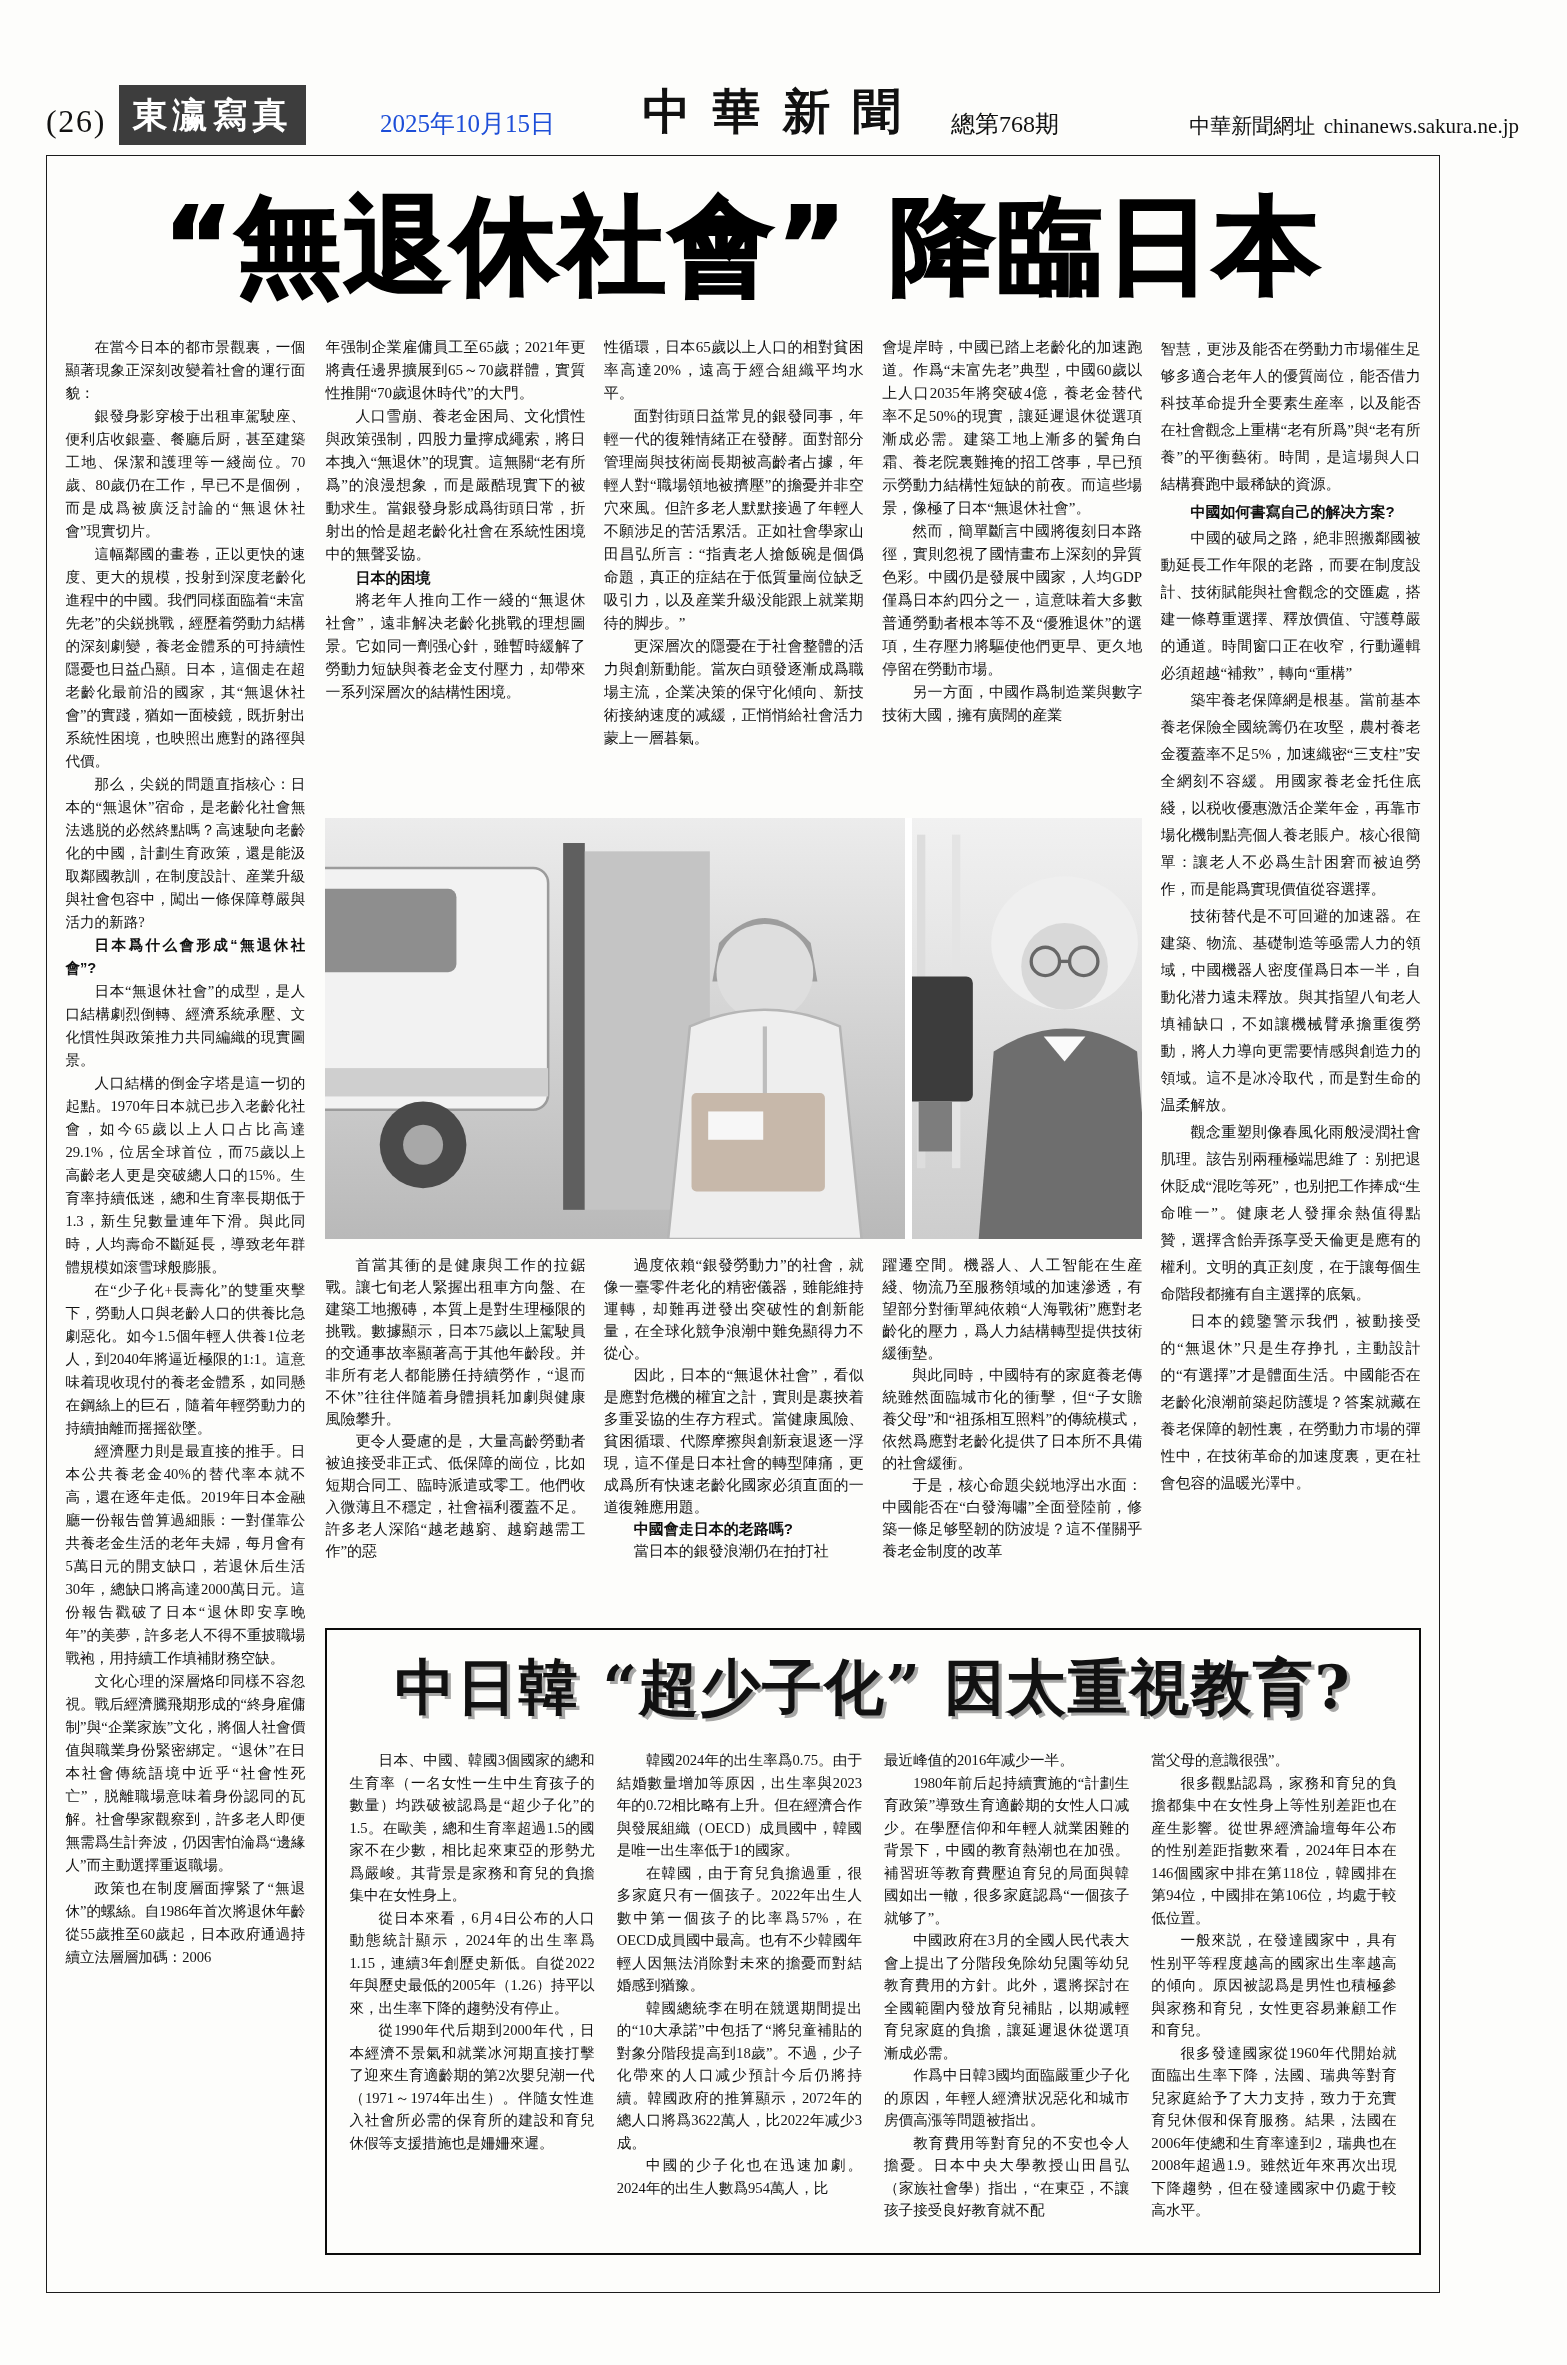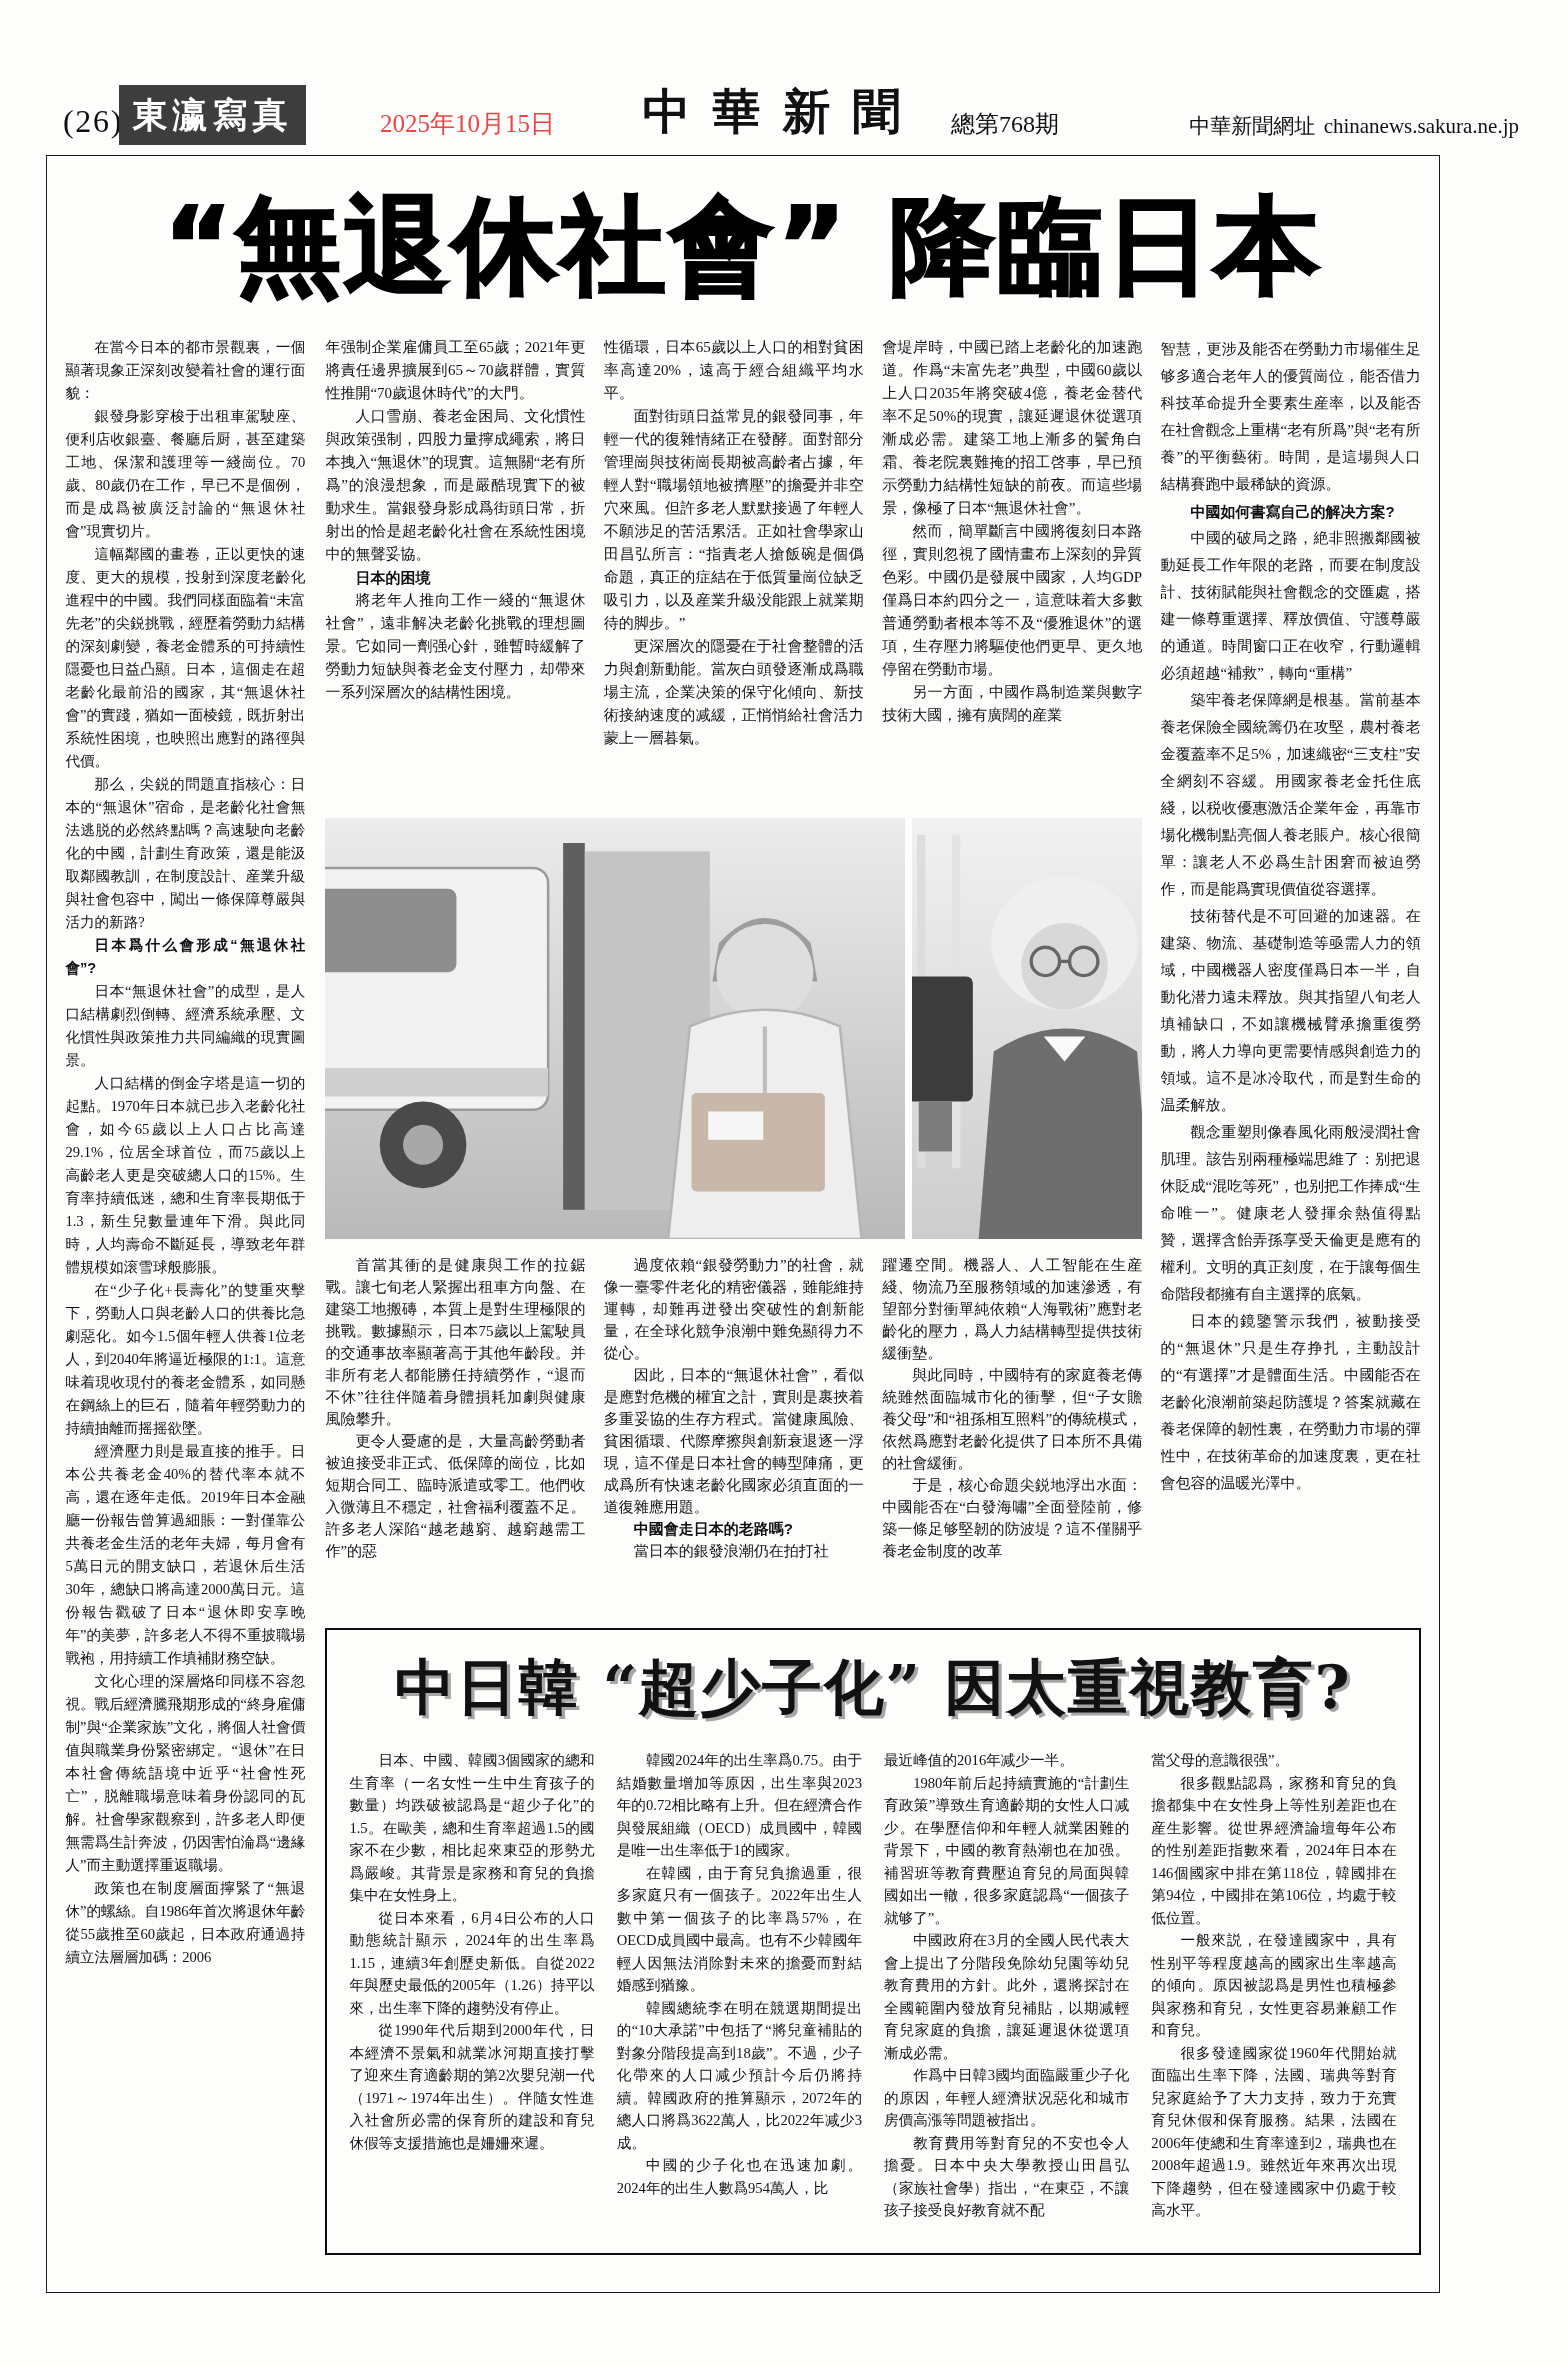--- a/index.html
+++ b/index.html
@@ -5,25 +5,25 @@
   html,body{margin:0;padding:0;}
   body{
     width:1567px;height:2366px;position:relative;
     background:#fdfdfb;color:#111;
     font-family:"Liberation Serif","DejaVu Serif",serif;
     overflow:hidden;
   }
   
   .header{position:absolute;left:46px;top:77px;width:1473px;height:70px;}
   .header > *{position:absolute;bottom:6.7px;}
-  .pageno{left:0;font-size:32px;letter-spacing:1.7px;margin-left:17px;}
+  .pageno{left:0;font-size:32px;letter-spacing:1.7px;}
   .section-box{left:73px;bottom:1.7px;background:#3d3d3d;color:#fff;
     font-family:"Liberation Sans","DejaVu Sans",sans-serif;
     font-weight:700;font-size:35px;padding:6.7px 13.4px;letter-spacing:5px;}
-  .date{left:334px;font-size:25px;color:#ef4444;}
+  .date{left:334px;font-size:25px;color:#1d4ed8;}
   .masthead{left:50%;transform:translateX(-50%);bottom:3.3px;
     font-weight:900;font-size:48px;letter-spacing:22px;white-space:nowrap;
     font-family:"DejaVu Serif","Liberation Serif",serif;}
   .issue{left:905px;font-size:24px;margin-top:12px;}
   .site{right:0;font-size:21px;white-space:nowrap;}
   .site .lbl{margin-right:8.3px;}
   
   .main-box{position:absolute;left:46px;top:155px;width:1394px;height:2138px;
     border:1.7px solid #1c1c1c;box-sizing:border-box;padding:11.7px 18.4px 13.4px;}
   .big-title{text-align:center;margin:5px 0 16.7px;height:147px;line-height:147px;

